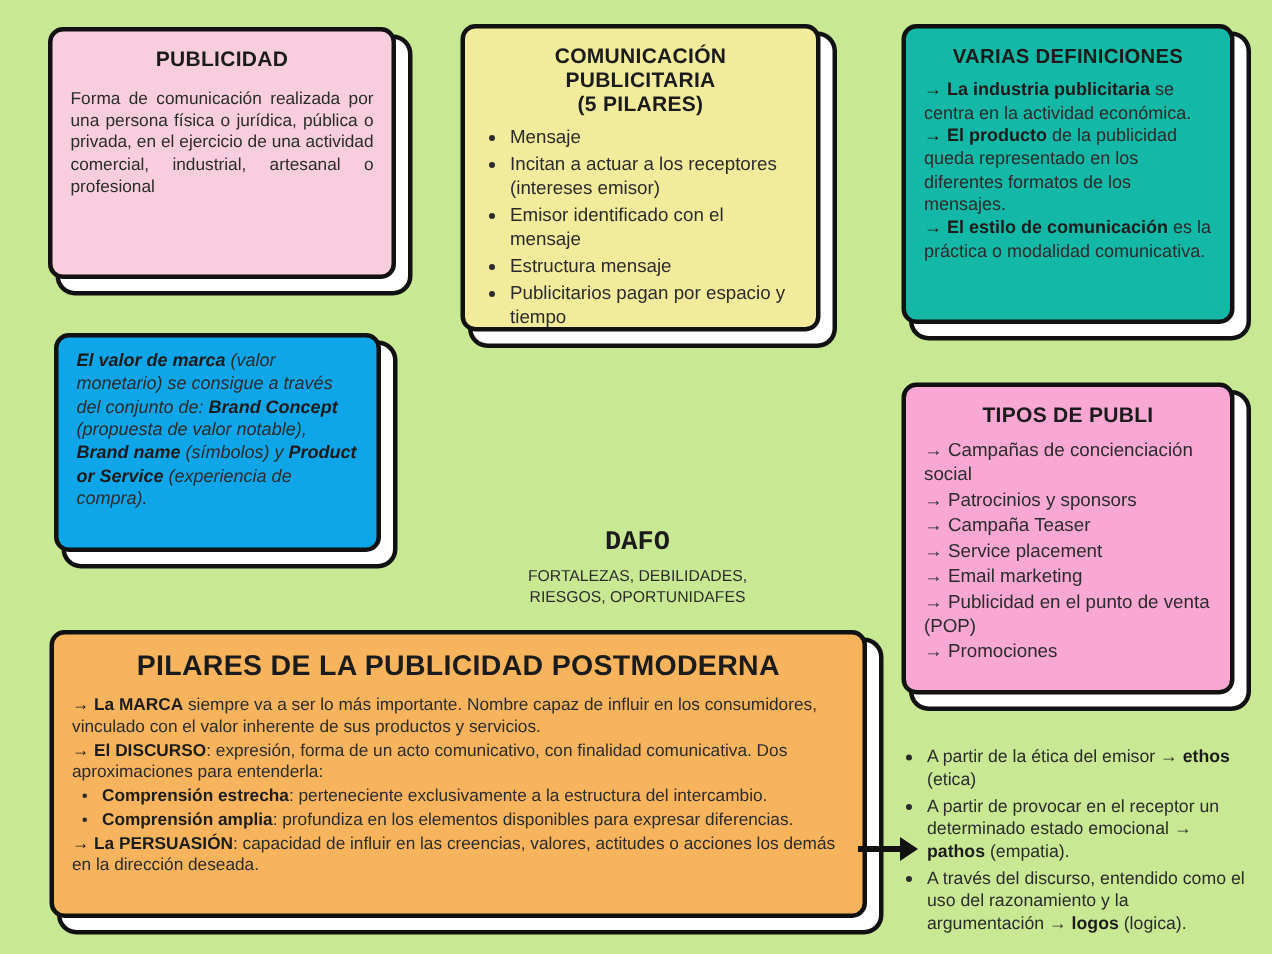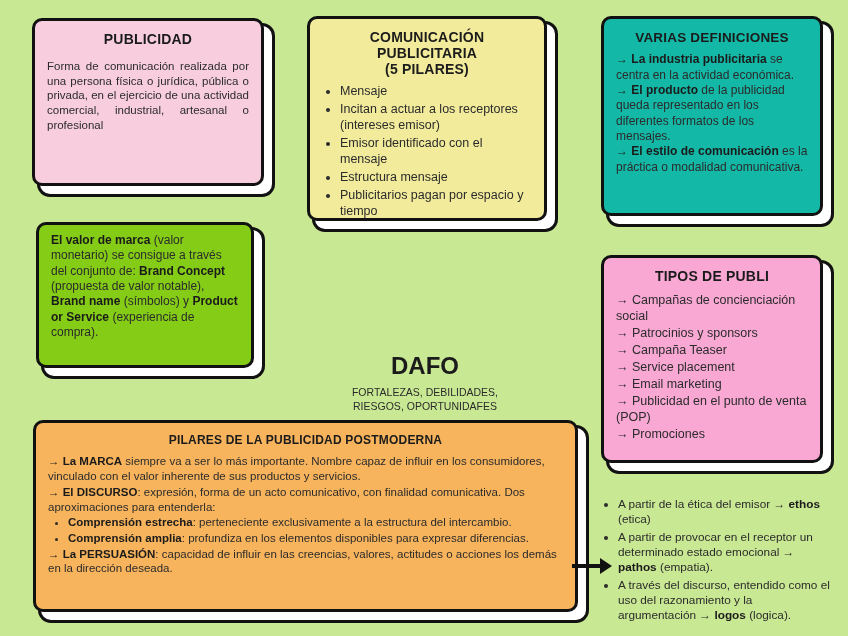--- a/index.html
+++ b/index.html
@@ -65,35 +65,35 @@
     background:#fbe4db;font-size:12.5px;
     display:flex;align-items:center;justify-content:center;
     padding:4px 8px;border-radius:8px;
   }
   #card-centro .ctext{text-align:center;line-height:1.25;color:#1b1b1b;}
 
   #dafo-block{
     position:absolute;left:330px;top:352px;width:190px;text-align:center;
     color:#2b2b2b;
   }
-  #dafo-block .dafo-title{font-size:24px;font-weight:bold;color:#1b1b1b;}
+  #dafo-block .dafo-title{font-size:18px;font-weight:bold;color:#1b1b1b;font-family:Liberation Mono, monospace;}
   #dafo-block .dafo-sub{font-size:10.5px;line-height:1.3;margin-top:6px;}
 
   #card-tipos{
     left:601px;top:255px;width:222px;height:208px;
     background:#f9635c;font-size:12.5px;
   }
   #card-tipos .title{font-size:14px;margin-bottom:6px;}
   #card-tipos .line{margin:0 0 1px 0;}
 
   #card-pilares{
     left:33px;top:420px;width:545px;height:192px;
     background:#f8b45d;font-size:11.5px;
   }
-  #card-pilares .title{font-size:12px;margin-bottom:6px;}
+  #card-pilares .title{font-size:19px;margin-bottom:6px;}
   #card-pilares .line{margin:0 0 1px 0;}
   #card-pilares ul{padding-left:20px;margin:1px 0 1px 0;}
   #card-pilares ul li{margin-bottom:1px;}
 
   
   #ethos-list{
     position:absolute;left:602px;top:478px;width:230px;
     font-size:11.8px;color:#2b2b2b;line-height:1.3;margin-top:19px;
   }
   #ethos-list ul{margin:0;padding-left:16px;}
@@ -137,21 +137,21 @@
     <p class="line">
       <b>→</b>
       <b>El producto</b><span> de la publicidad queda representado en los diferentes formatos de los mensajes.</span>
     </p>
     <p class="line">
       <b>→</b>
       <b>El estilo de comunicación</b><span> es la práctica o modalidad comunicativa.</span>
     </p>
   </div>
 
-  <div class="card" id="card-valormarca" style="background: #84cc16;">
+  <div class="card" id="card-valormarca" style="background: #0ea5e9; font-style: italic;">
     <p>
       <b>El valor de marca</b><span> (valor monetario) se consigue a través del conjunto de: </span><b>Brand Concept</b><span> (propuesta de valor notable), </span><b>Brand name</b><span> (símbolos) y </span><b>Product or Service</b><span> (experiencia de compra).</span>
     </p>
   </div>
 
 
   <div id="dafo-block">
     <div class="dafo-title">DAFO</div>
     <div class="dafo-sub">
       <span>FORTALEZAS, DEBILIDADES,</span><br>

